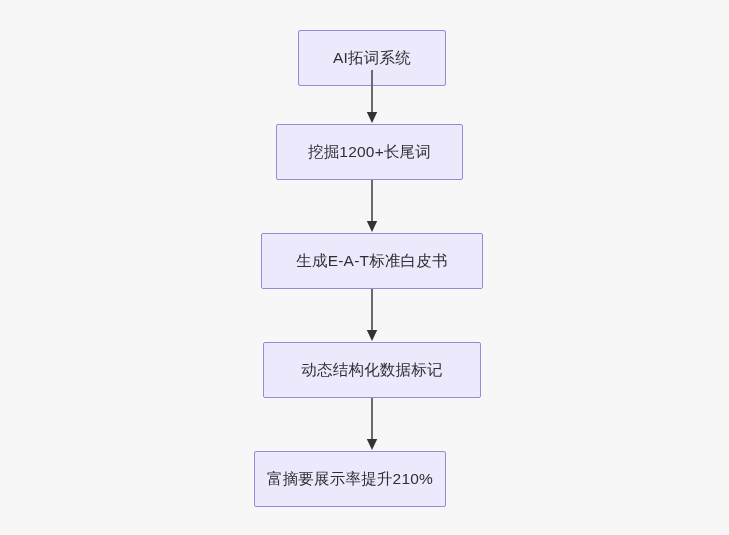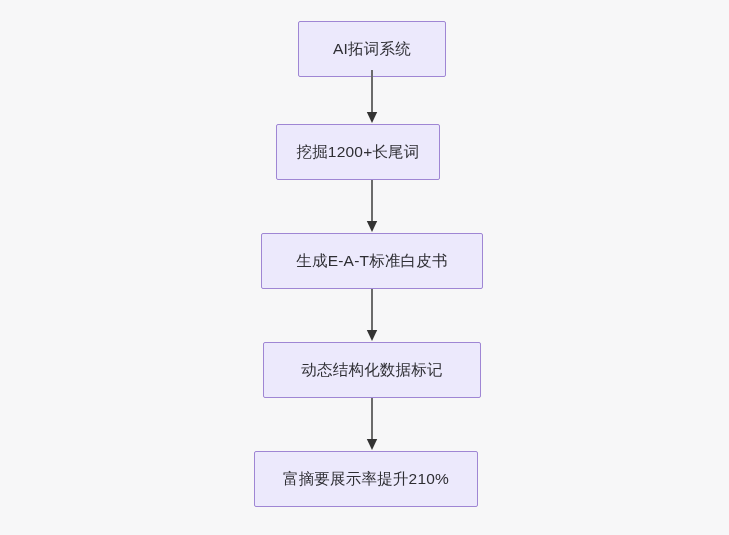--- a/index.html
+++ b/index.html
@@ -39,25 +39,25 @@
   .edge {
     position: absolute;
     width: 14px;
   }
   .edge svg {
     display: block;
     overflow: visible;
   }
 
   
-  #node-0 { left: 298px; top: 21px;  width: 148px; }
-  #node-1 { left: 276px; top: 124px; width: 164px; }
+  #node-0 { left: 298px; top: 30px;  width: 148px; }
+  #node-1 { left: 276px; top: 124px; width: 187px; }
   #node-2 { left: 261px; top: 233px; width: 222px; }
   #node-3 { left: 263px; top: 342px; width: 218px; text-align: right; }
-  #node-4 { left: 254px; top: 451px; width: 224px; }
+  #node-4 { left: 254px; top: 451px; width: 192px; }
 
   
   #edge-0 { left: 365px; top: 70px;  height: 54px; }
   #edge-1 { left: 365px; top: 180px; height: 53px; }
   #edge-2 { left: 365px; top: 289px; height: 53px; }
   #edge-3 { left: 365px; top: 398px; height: 53px; }
 </style>
 </head>
 <body>
 

